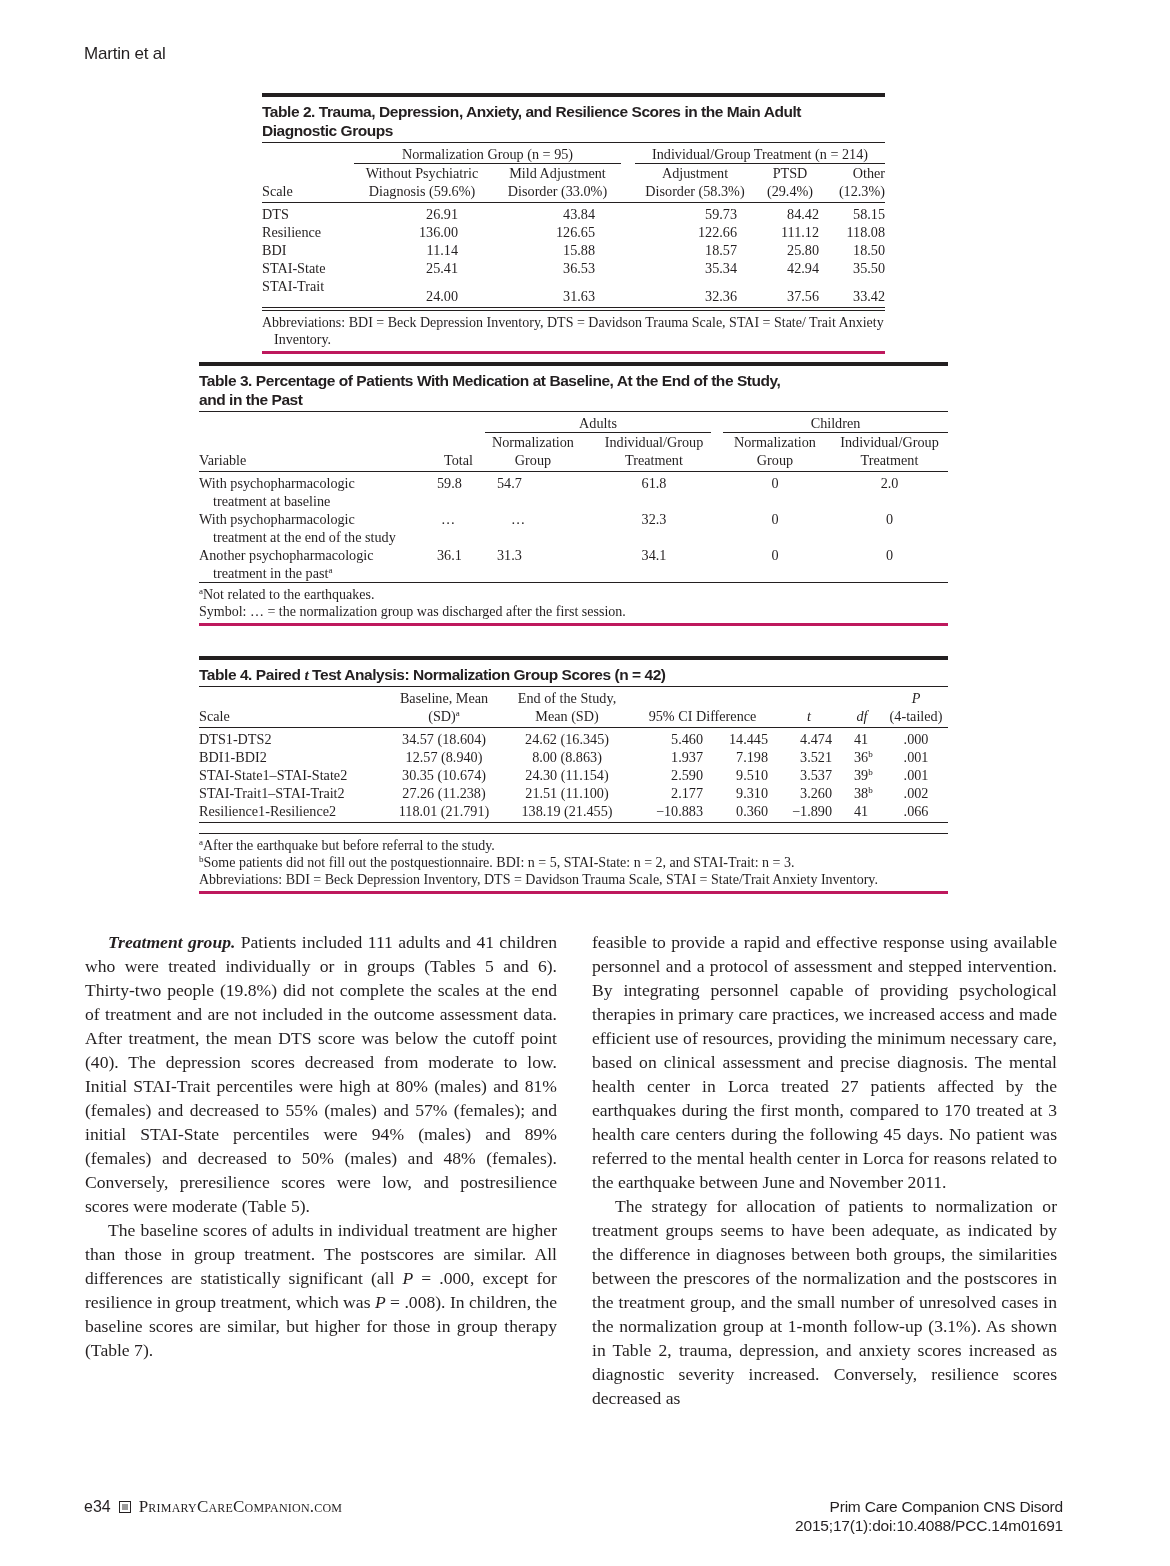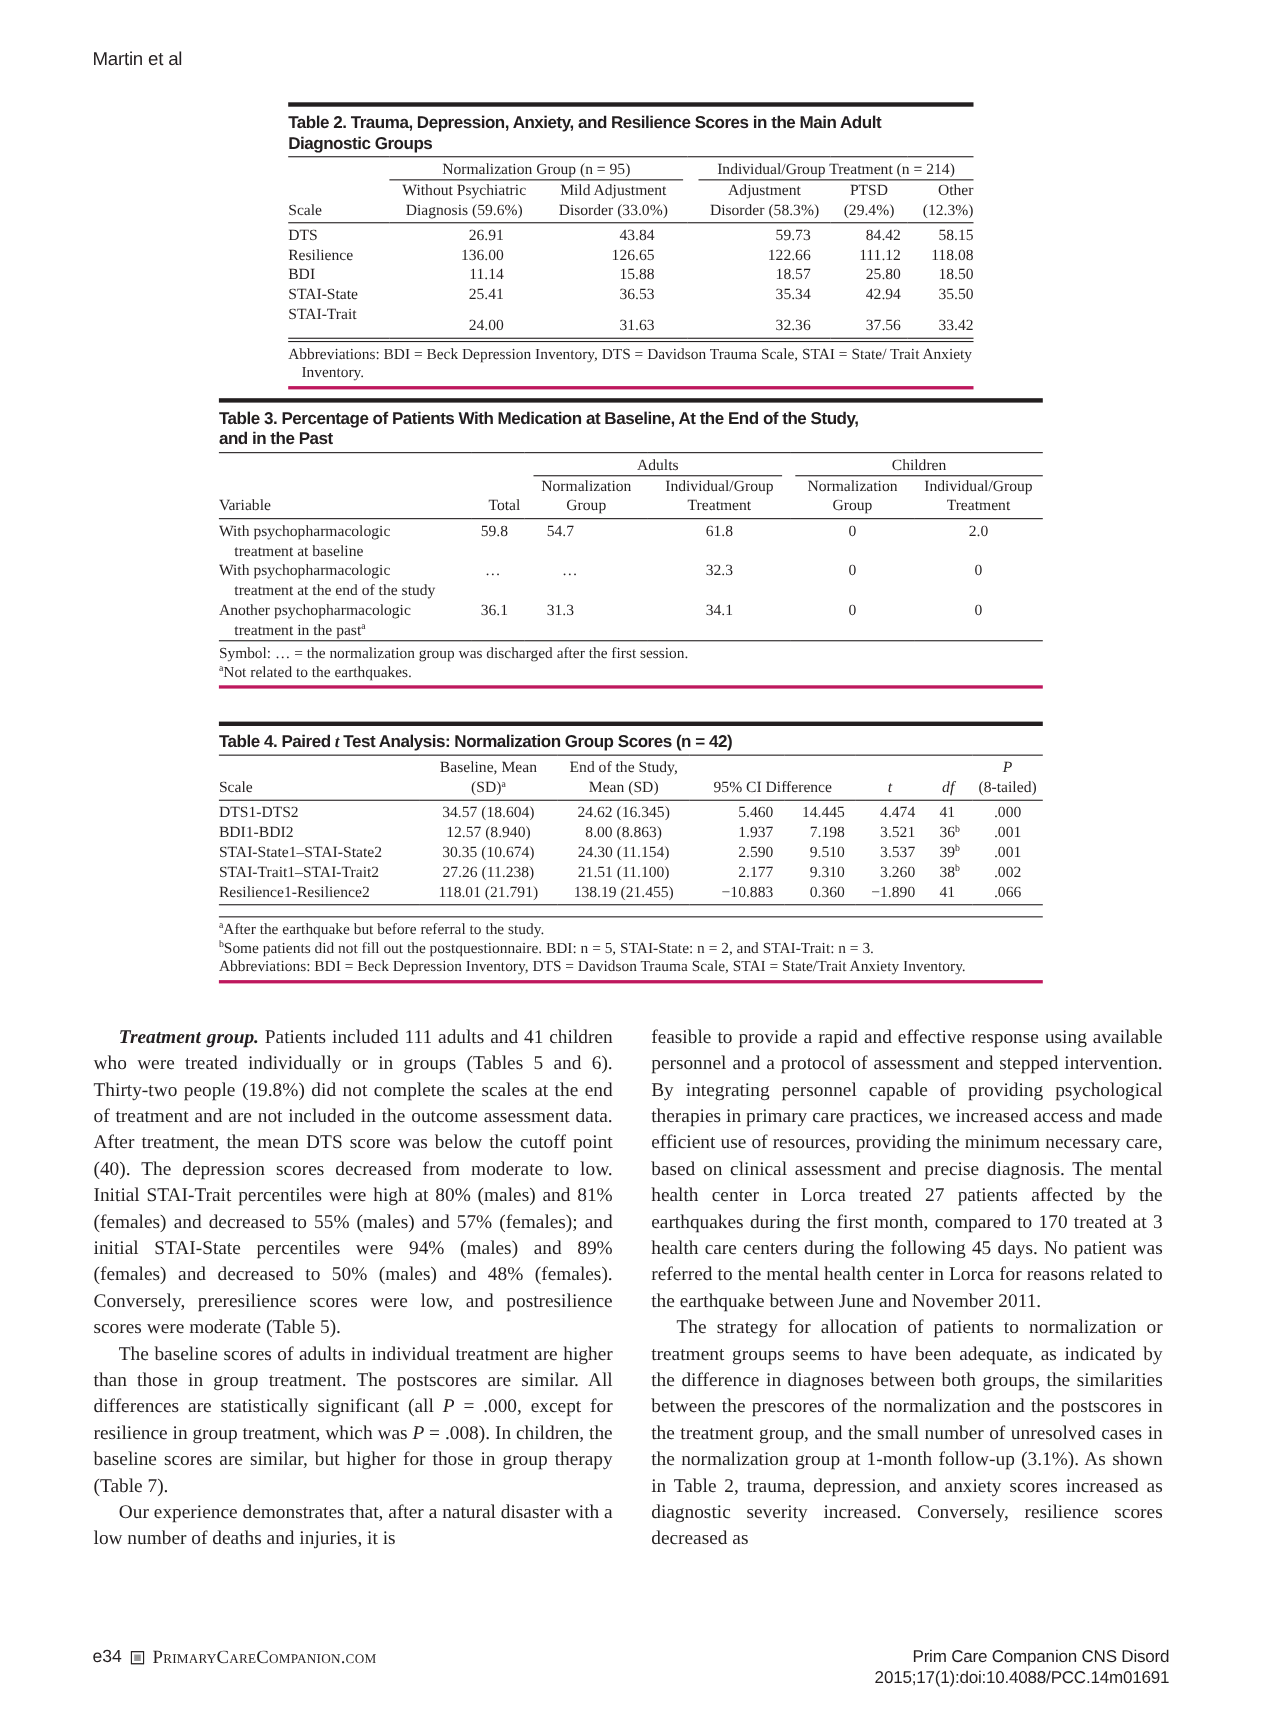--- a/index.html
+++ b/index.html
@@ -214,22 +214,22 @@
           </td>
           <td class="l" style="vertical-align: top; padding-left: 8px;">36.1</td>
           <td class="l" style="vertical-align: top; padding-left: 20px;">31.3</td>
           <td class="c" style="vertical-align: top;">34.1</td>
           <td class="c" style="vertical-align: top;">0</td>
           <td class="c" style="vertical-align: top;">0</td>
         </tr>
       </tbody>
   </table>
   <div class="notes" id="t3-notes" style="border-top: none;">
+      <div><sup>a</sup><span>Not related to the earthquakes.</span></div>
       <div><span>Symbol: … = the normalization group was discharged after the first session.</span></div>
-      <div><sup>a</sup><span>Not related to the earthquakes.</span></div>
     </div>
 </div>
 
 <div class="tbl" id="table4">
   <div class="topbar"></div>
   <div class="title"><span>Table 4. Paired </span><i>t</i><span> Test Analysis: Normalization Group Scores (n = 42)</span></div>
   <table>
     <colgroup>
         <col style="width:182px">
         <col style="width:126px">
@@ -251,21 +251,21 @@
           <td></td>
       <td class="c" style="padding-top:2px;font-style:italic">P</td>
     </tr>
     <tr class="line-bottom">
       <td class="l" style="padding-bottom:2px">Scale</td>
       <td class="c" style="padding-bottom:2px"><span>(SD)</span><sup>a</sup></td>
       <td class="c" style="padding-bottom:2px">Mean (SD)</td>
       <td colspan="2" class="c" style="padding-bottom:2px">95% CI Difference</td>
       <td class="c" style="padding-bottom:2px;font-style:italic">t</td>
       <td class="c" style="padding-bottom:2px;font-style:italic">df</td>
-      <td class="c" style="padding-bottom:2px">(8-tailed)</td>
+      <td class="c" style="padding-bottom:2px">(4-tailed)</td>
     </tr>
     </tbody>
       <tbody id="t4-body">
         <tr>
           <td class="l" style="padding-top: 2px;"><span>DTS1-DTS2</span></td>
           <td class="c" style="padding-top: 2px;"><span>34.57 (18.604)</span></td>
           <td class="c" style="padding-top: 2px;"><span>24.62 (16.345)</span></td>
           <td class="r" style="padding-top: 2px; padding-right: 10px;"><span>5.460</span></td>
           <td class="r" style="padding-top: 2px; padding-right: 10px;"><span>14.445</span></td>
           <td class="r" style="padding-top: 2px; padding-right: 8px;"><span>4.474</span></td>
@@ -317,21 +317,20 @@
   <div class="notes" id="t4-notes" style="margin-top:10px">
       <div class="hang"><sup>a</sup><span>After the earthquake but before referral to the study.</span></div>
       <div class="hang"><sup>b</sup><span>Some patients did not fill out the postquestionnaire. BDI: n = 5, STAI-State: n = 2, and STAI-Trait: n = 3.</span></div>
       <div class="hang"><span>Abbreviations: BDI = Beck Depression Inventory, DTS = Davidson Trauma Scale, STAI = State/Trait Anxiety Inventory.</span></div>
     </div>
 </div>
 
 <div class="col-text" id="col-left">
   <p><span class="runin">Treatment group.</span><span> Patients included 111 adults and 41 children who were treated individually or in groups (Tables 5 and 6). Thirty-two people (19.8%) did not complete the scales at the end of treatment and are not included in the outcome assessment data. After treatment, the mean DTS score was below the cutoff point (40). The depression scores decreased from moderate to low. Initial STAI-Trait percentiles were high at 80% (males) and 81% (females) and decreased to 55% (males) and 57% (females); and initial STAI-State percentiles were 94% (males) and 89% (females) and decreased to 50% (males) and 48% (females). Conversely, preresilience scores were low, and postresilience scores were moderate (Table 5).</span></p>
   <p><span>The baseline scores of adults in individual treatment are higher than those in group treatment. The postscores are similar. All differences are statistically significant (all </span><span class="ital">P</span><span> = .000, except for resilience in group treatment, which was </span><span class="ital">P</span><span> = .008). In children, the baseline scores are similar, but higher for those in group therapy (Table 7).</span></p>
-  <p>Our experience demonstrates that, after a natural disaster with a low number of deaths and injuries, it is</p>
 </div>
 
 <div class="col-text" id="col-right">
   <p class="noindent">feasible to provide a rapid and effective response using available personnel and a protocol of assessment and stepped intervention. By integrating personnel capable of providing psychological therapies in primary care practices, we increased access and made efficient use of resources, providing the minimum necessary care, based on clinical assessment and precise diagnosis. The mental health center in Lorca treated 27 patients affected by the earthquakes during the first month, compared to 170 treated at 3 health care centers during the following 45 days. No patient was referred to the mental health center in Lorca for reasons related to the earthquake between June and November 2011.</p>
   <p>The strategy for allocation of patients to normalization or treatment groups seems to have been adequate, as indicated by the difference in diagnoses between both groups, the similarities between the prescores of the normalization and the postscores in the treatment group, and the small number of unresolved cases in the normalization group at 1-month follow-up (3.1%). As shown in Table 2, trauma, depression, and anxiety scores increased as diagnostic severity increased. Conversely, resilience scores decreased as</p>
 </div>
 
 <div class="footer-left">
   <span class="pg">e34</span>
   <span class="sq"></span>

